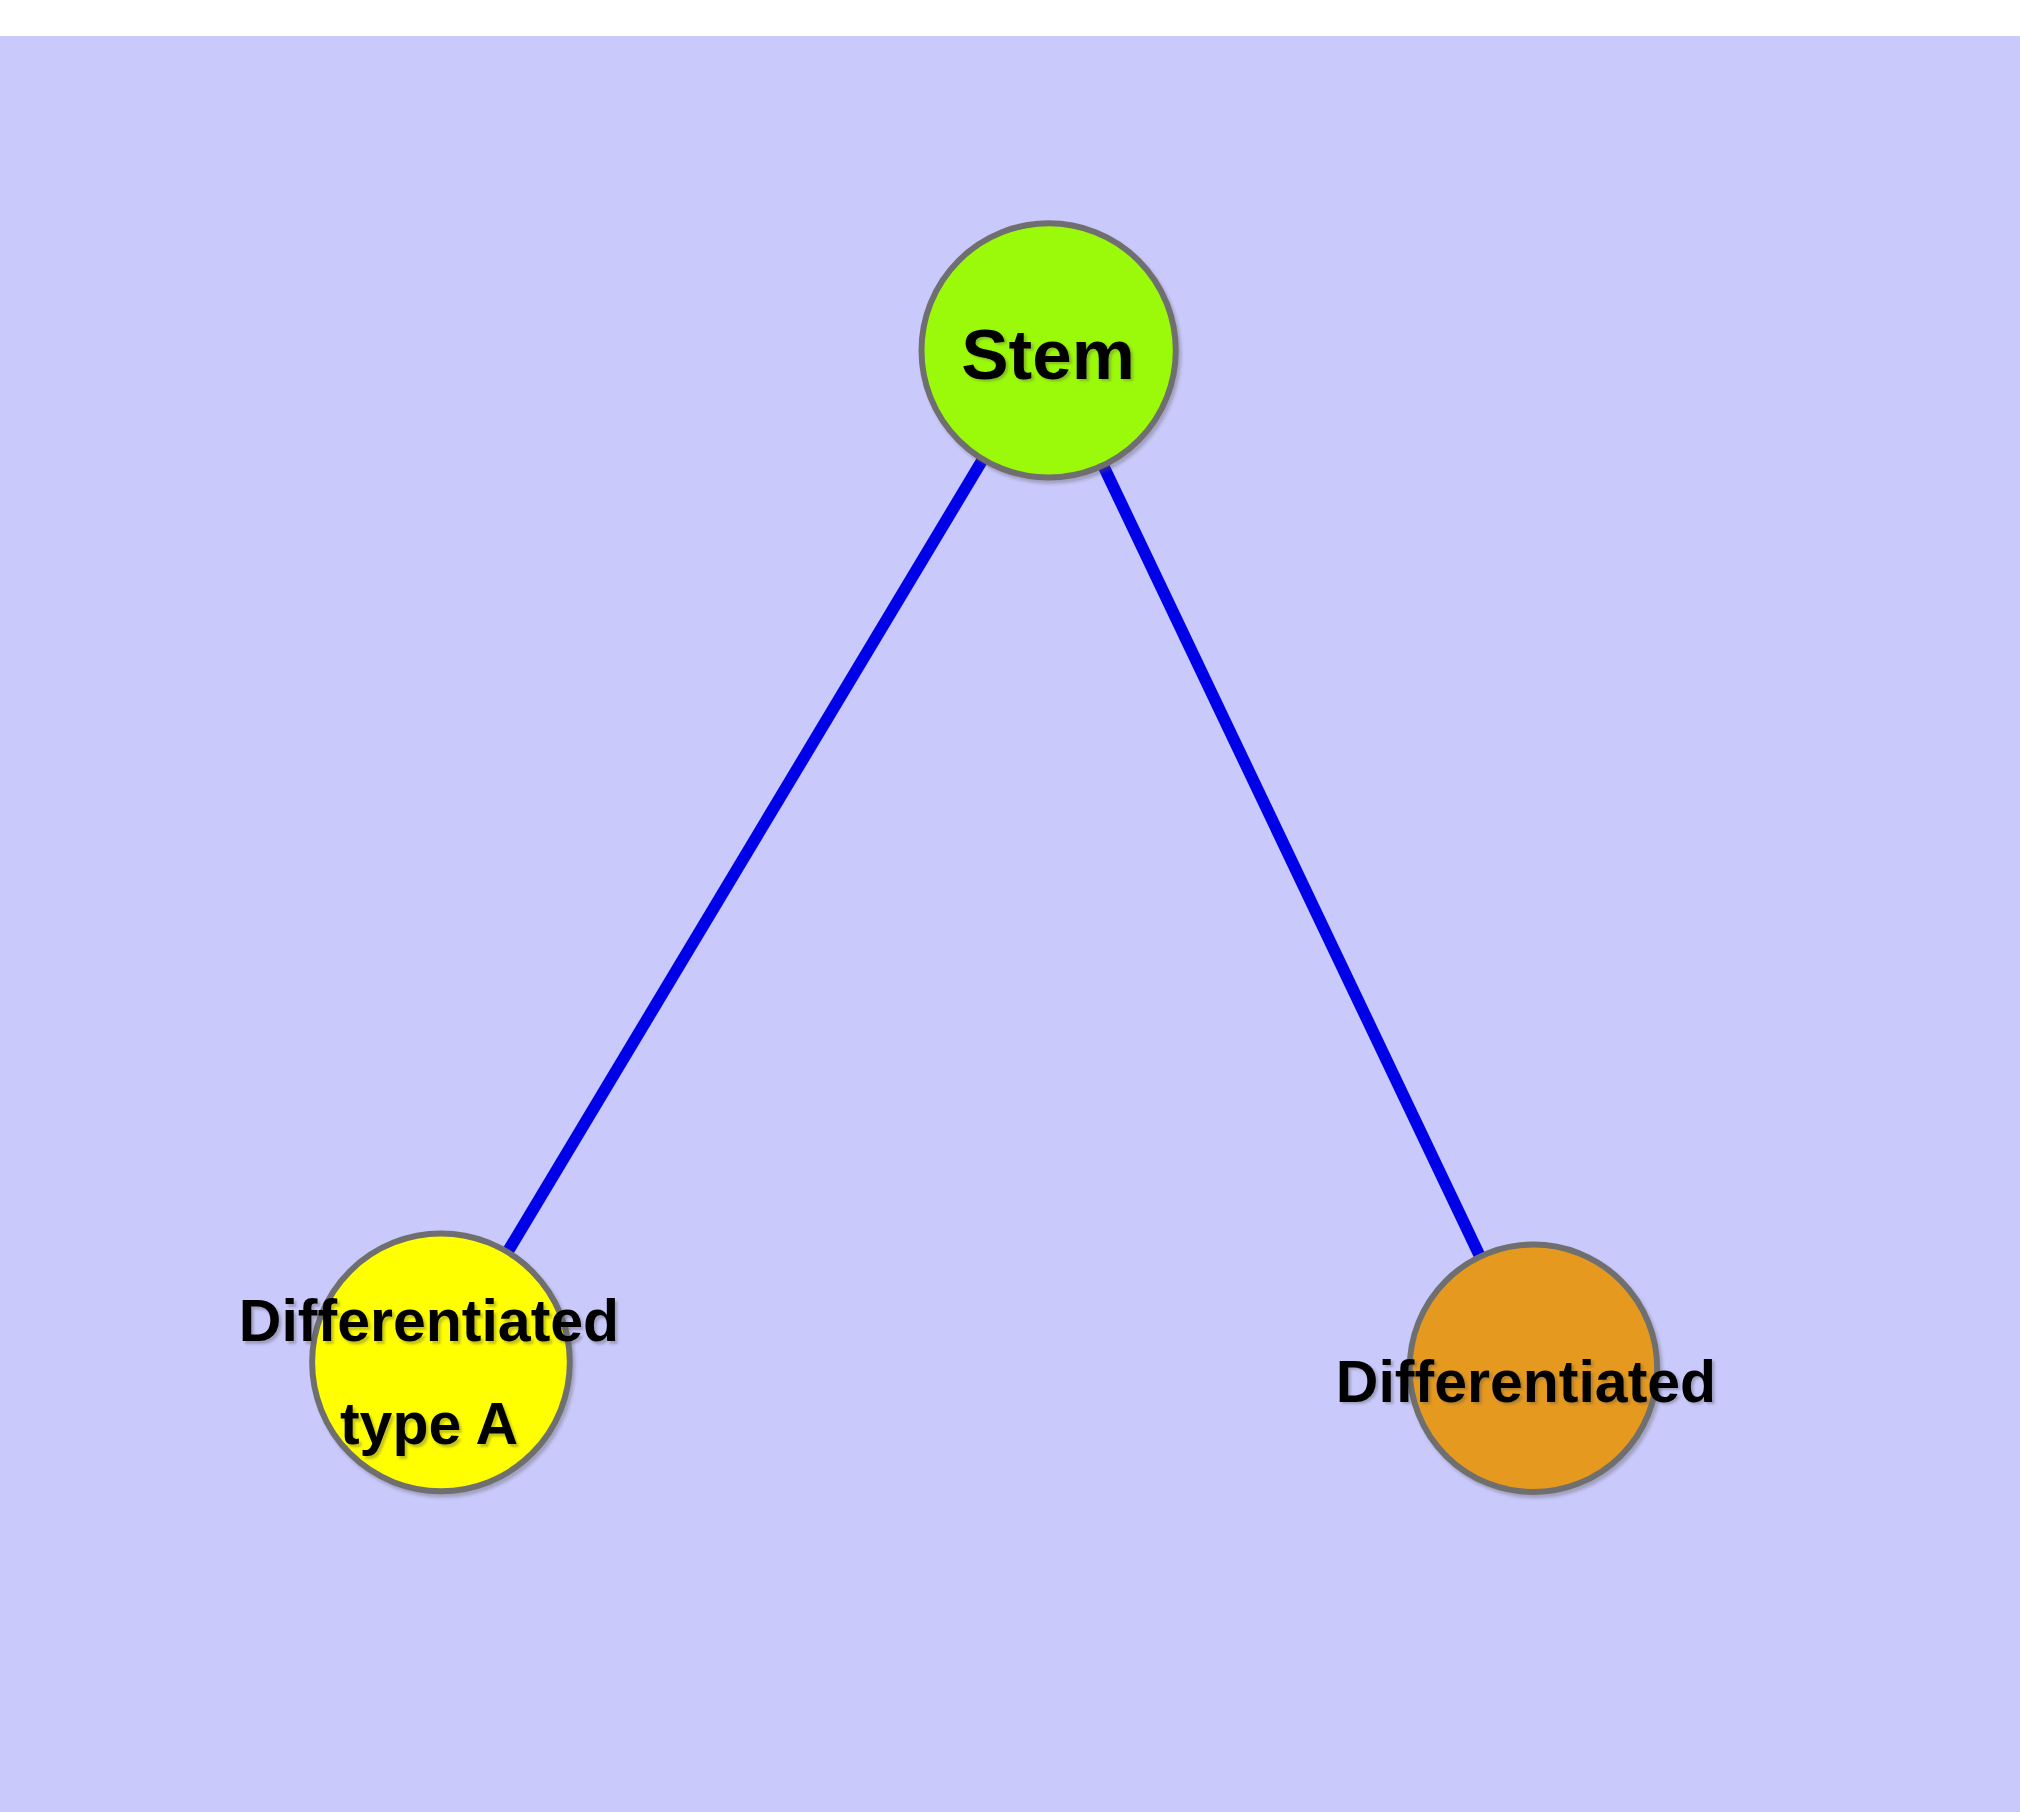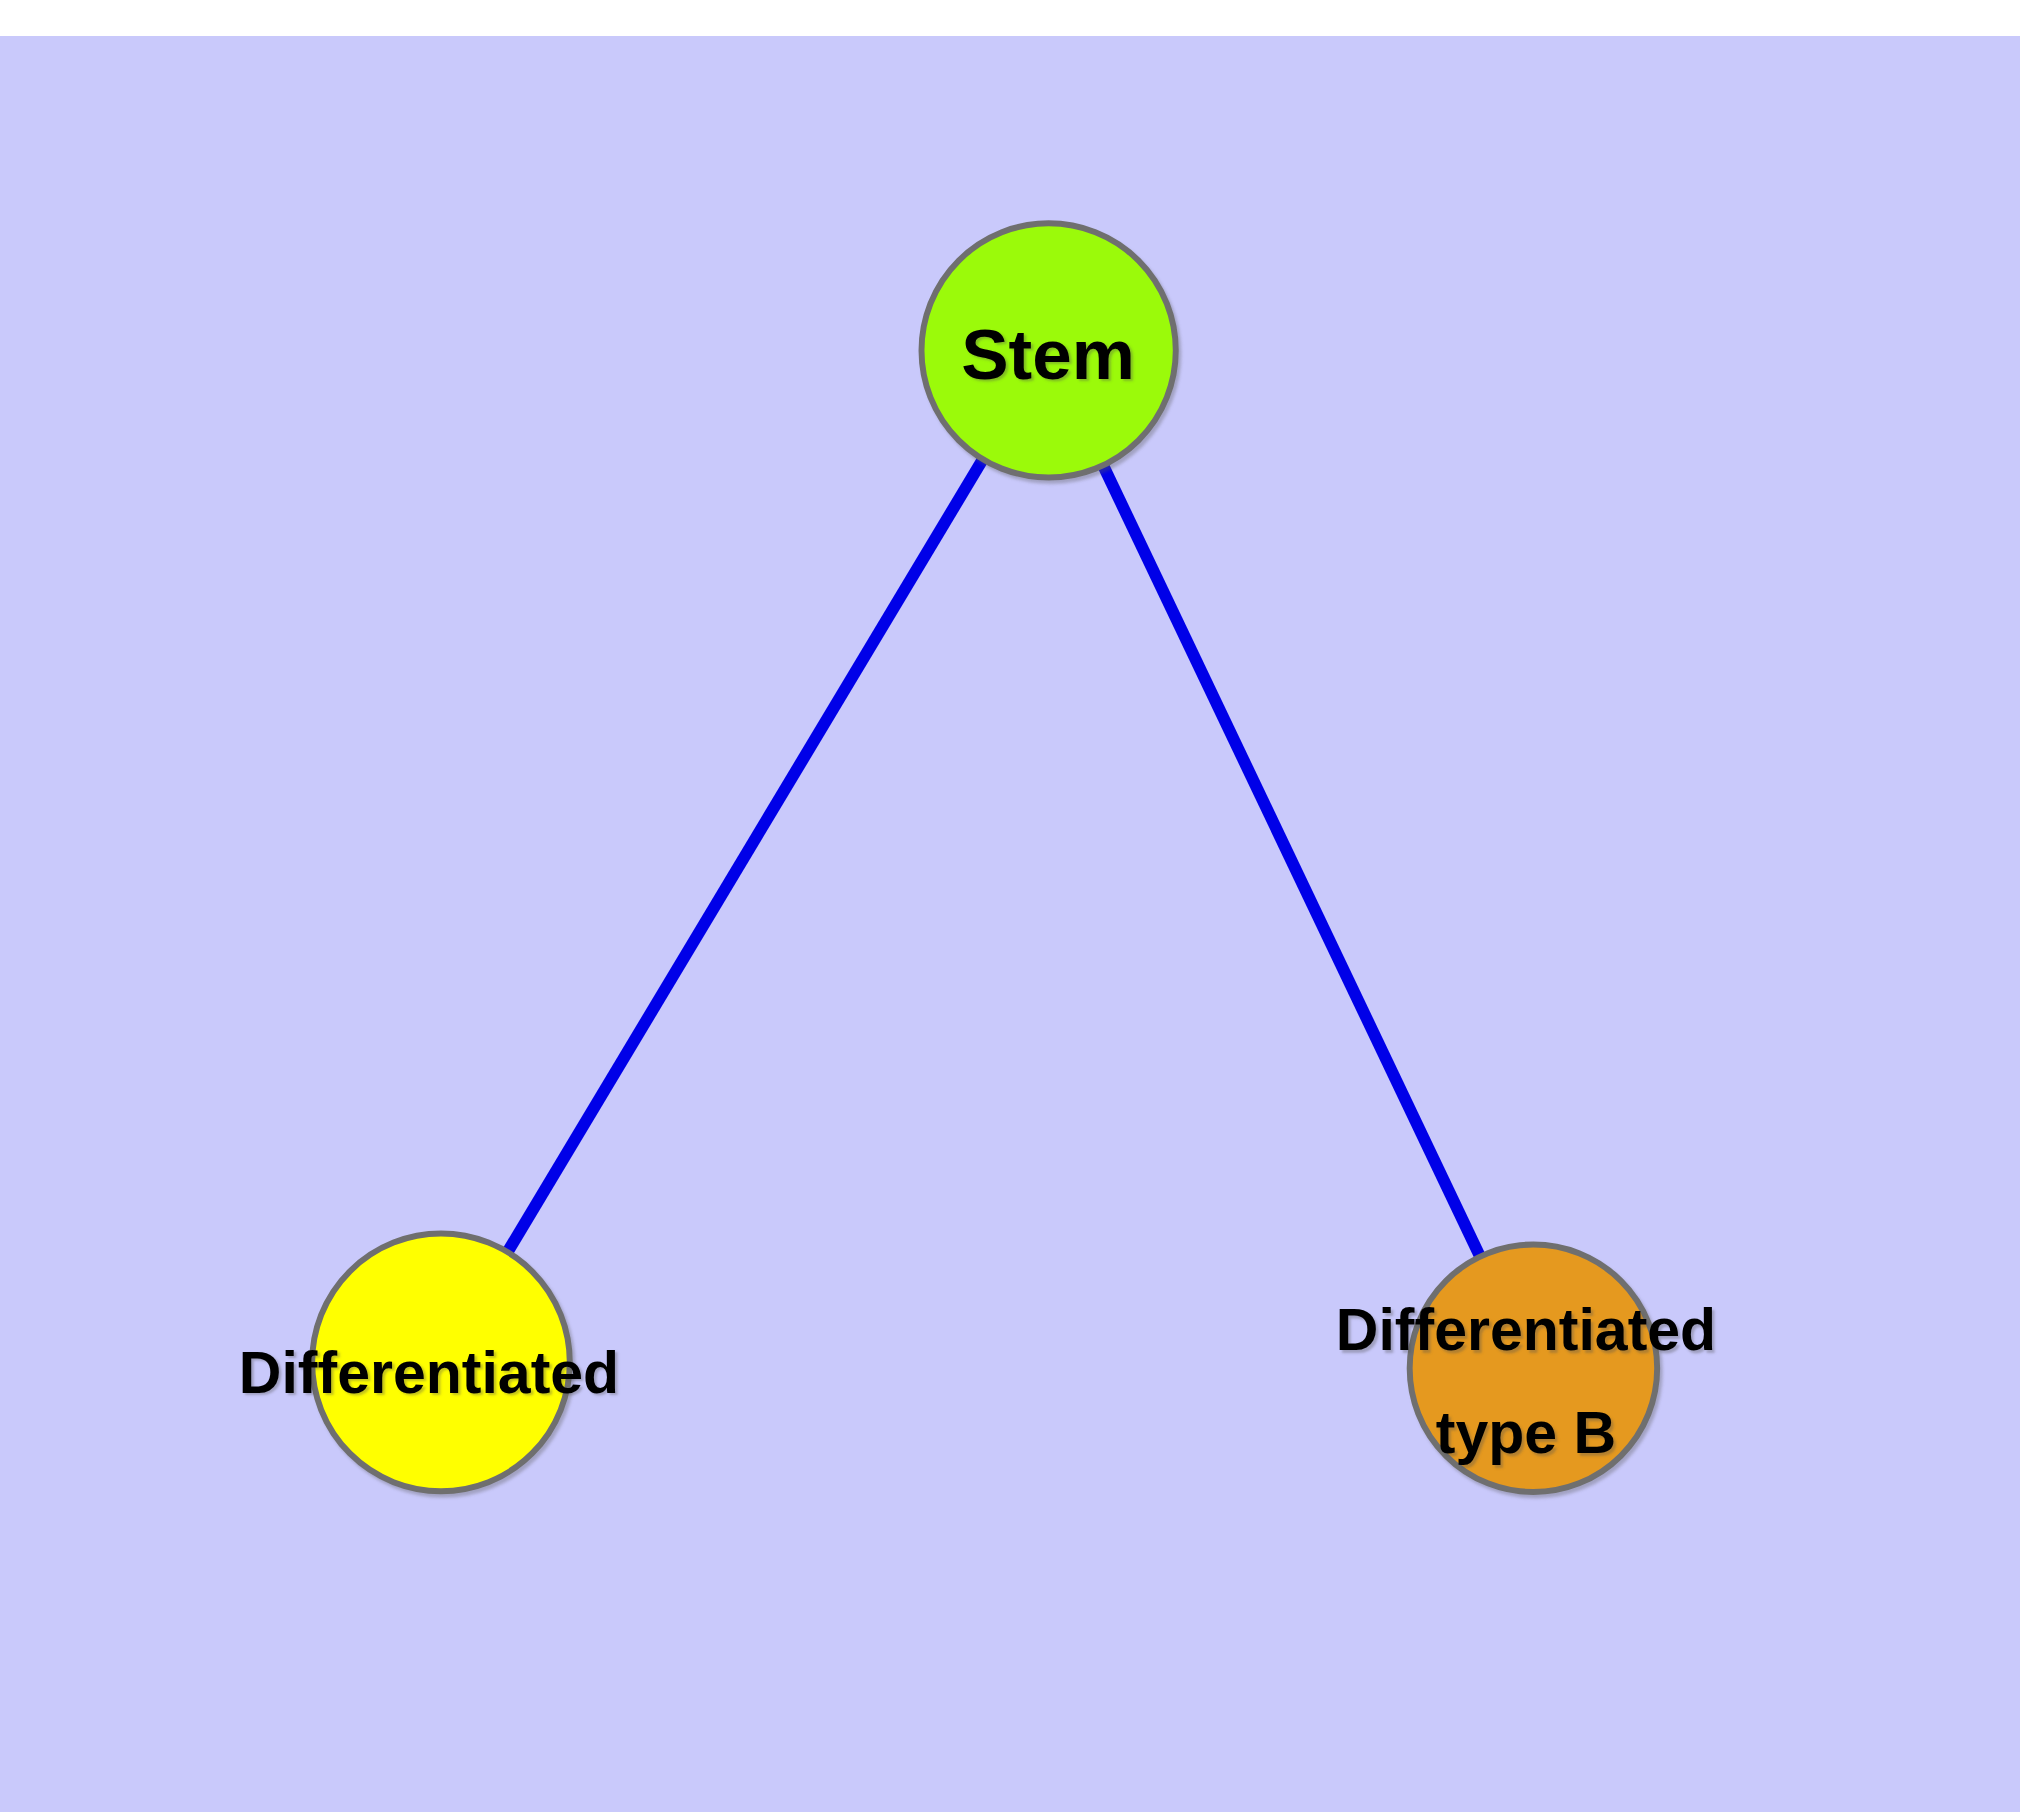--- a/index.html
+++ b/index.html
@@ -76,21 +76,21 @@
 
     <circle class="node-circle" cx="1237" cy="371" r="150" fill="#9BFA0A"></circle>
     <circle class="node-circle" cx="520" cy="1565" r="152" fill="#FFFF00"></circle>
     <circle class="node-circle" cx="1809" cy="1572" r="146" fill="#E5991F"></circle>
   </svg>
 
   <div class="node-label label-stem">Stem</div>
 
   <div class="node-label label-two-line label-type-a">
     <span class="label-line">Differentiated</span>
+    <span class="label-line">type A</span>
   </div>
 
   <div class="node-label label-two-line label-type-b">
     <span class="label-line">Differentiated</span>
-    <span class="label-line">type B</span>
   </div>
 
 </div>
 
 
 </body></html>

